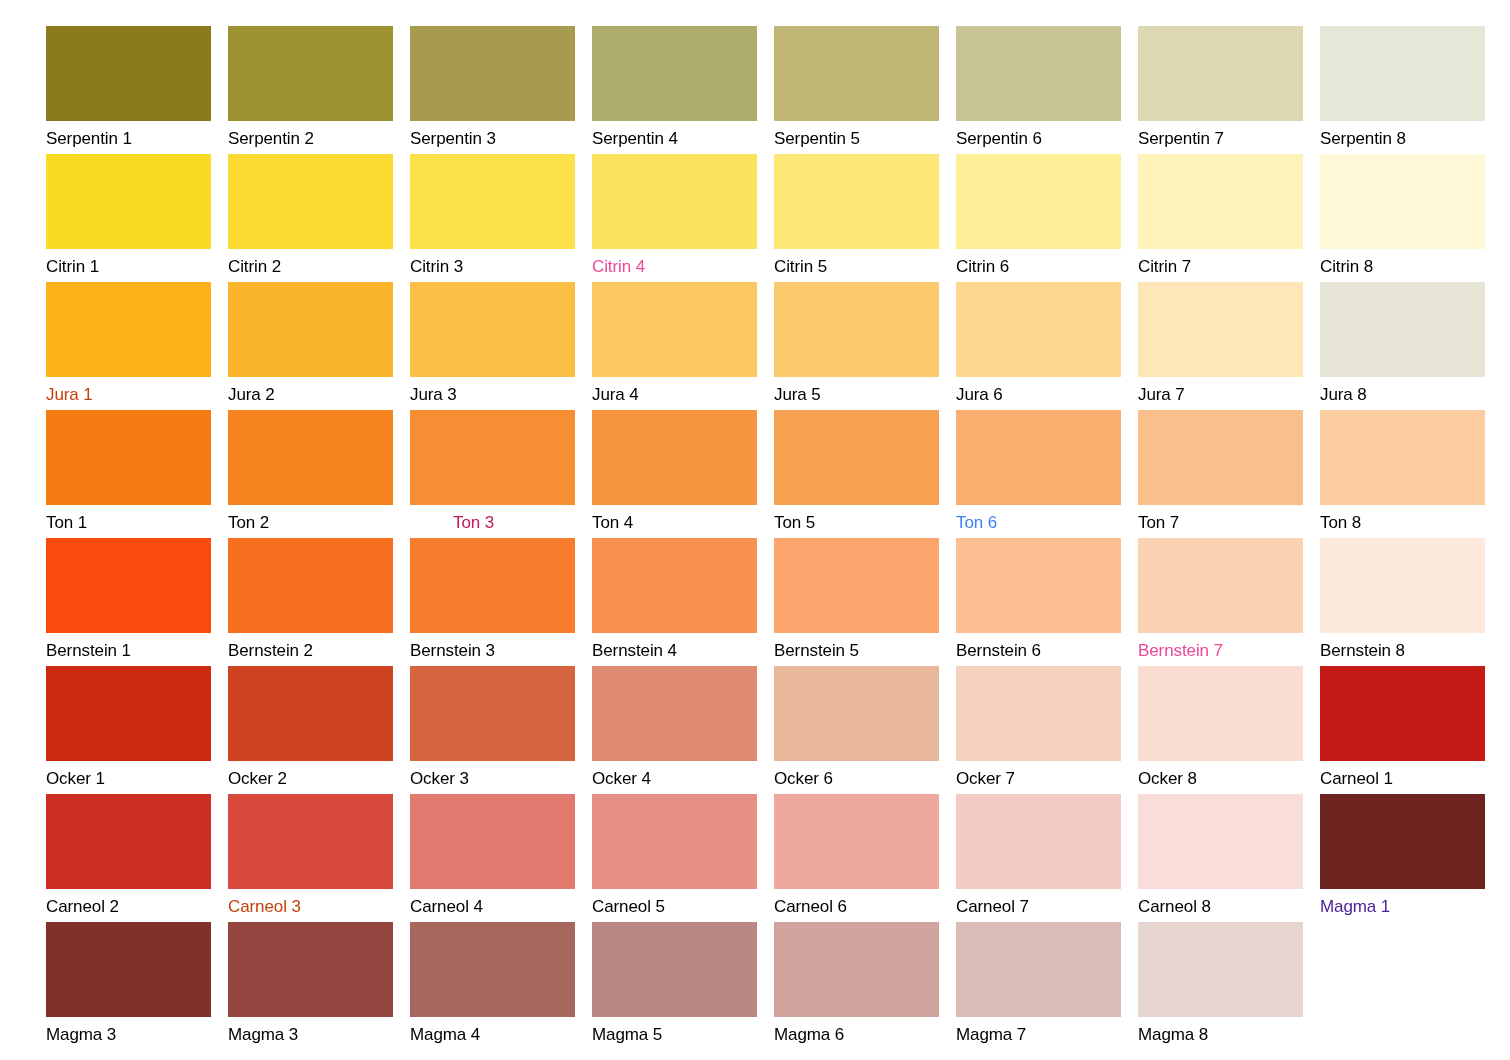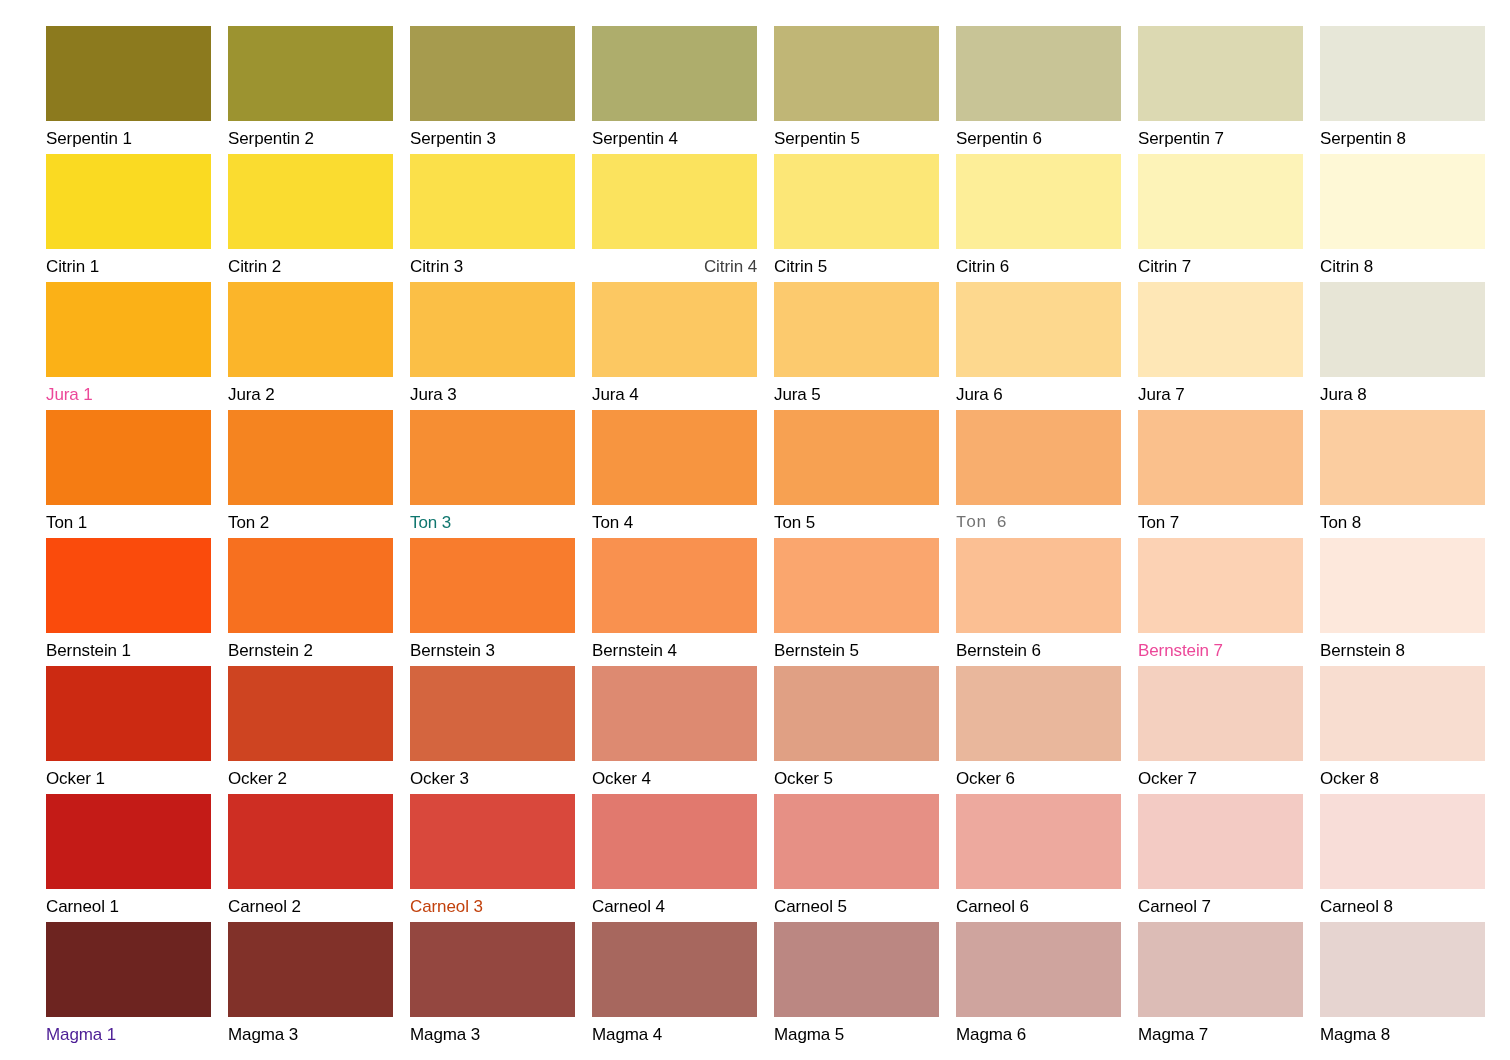--- a/index.html
+++ b/index.html
@@ -102,41 +102,41 @@
       <div class="swatch-cell">
         <div class="swatch-chip" style="background-color: rgb(250, 220, 48);"></div>
         <span class="swatch-label" style="color: rgb(0, 0, 0);">Citrin 2</span>
       </div>
       <div class="swatch-cell">
         <div class="swatch-chip" style="background-color: rgb(251, 224, 74);"></div>
         <span class="swatch-label" style="color: rgb(0, 0, 0);">Citrin 3</span>
       </div>
       <div class="swatch-cell">
         <div class="swatch-chip" style="background-color: rgb(251, 227, 94);"></div>
-        <span class="swatch-label" style="color: #404040; text-align: right;">Citrin 4</span>
+        <span class="swatch-label" style="color: #ec4899;">Citrin 4</span>
       </div>
       <div class="swatch-cell">
         <div class="swatch-chip" style="background-color: rgb(252, 231, 119);"></div>
         <span class="swatch-label" style="color: rgb(0, 0, 0);">Citrin 5</span>
       </div>
       <div class="swatch-cell">
         <div class="swatch-chip" style="background-color: rgb(253, 238, 152);"></div>
         <span class="swatch-label" style="color: rgb(0, 0, 0);">Citrin 6</span>
       </div>
       <div class="swatch-cell">
         <div class="swatch-chip" style="background-color: rgb(253, 243, 184);"></div>
         <span class="swatch-label" style="color: rgb(0, 0, 0);">Citrin 7</span>
       </div>
       <div class="swatch-cell">
         <div class="swatch-chip" style="background-color: rgb(254, 248, 214);"></div>
         <span class="swatch-label" style="color: rgb(0, 0, 0);">Citrin 8</span>
       </div>
       <div class="swatch-cell">
         <div class="swatch-chip" style="background-color: rgb(251, 177, 23);"></div>
-        <span class="swatch-label" style="color: #ec4899;">Jura 1</span>
+        <span class="swatch-label" style="color: #c2410c;">Jura 1</span>
       </div>
       <div class="swatch-cell">
         <div class="swatch-chip" style="background-color: rgb(251, 181, 42);"></div>
         <span class="swatch-label" style="color: rgb(0, 0, 0);">Jura 2</span>
       </div>
       <div class="swatch-cell">
         <div class="swatch-chip" style="background-color: rgb(251, 191, 70);"></div>
         <span class="swatch-label" style="color: rgb(0, 0, 0);">Jura 3</span>
       </div>
       <div class="swatch-cell">
@@ -162,33 +162,33 @@
       <div class="swatch-cell">
         <div class="swatch-chip" style="background-color: rgb(245, 124, 19);"></div>
         <span class="swatch-label" style="color: rgb(0, 0, 0);">Ton 1</span>
       </div>
       <div class="swatch-cell">
         <div class="swatch-chip" style="background-color: rgb(245, 132, 32);"></div>
         <span class="swatch-label" style="color: rgb(0, 0, 0);">Ton 2</span>
       </div>
       <div class="swatch-cell">
         <div class="swatch-chip" style="background-color: rgb(246, 142, 51);"></div>
-        <span class="swatch-label" style="color: #0f766e;">Ton 3</span>
+        <span class="swatch-label" style="color: #be185d; margin-left: 43px;">Ton 3</span>
       </div>
       <div class="swatch-cell">
         <div class="swatch-chip" style="background-color: rgb(247, 149, 64);"></div>
         <span class="swatch-label" style="color: rgb(0, 0, 0);">Ton 4</span>
       </div>
       <div class="swatch-cell">
         <div class="swatch-chip" style="background-color: rgb(247, 161, 82);"></div>
         <span class="swatch-label" style="color: rgb(0, 0, 0);">Ton 5</span>
       </div>
       <div class="swatch-cell">
         <div class="swatch-chip" style="background-color: rgb(248, 174, 110);"></div>
-        <span class="swatch-label" style="color: #737373; font-family: Liberation Mono, monospace;">Ton 6</span>
+        <span class="swatch-label" style="color: #3b82f6;">Ton 6</span>
       </div>
       <div class="swatch-cell">
         <div class="swatch-chip" style="background-color: rgb(250, 192, 140);"></div>
         <span class="swatch-label" style="color: rgb(0, 0, 0);">Ton 7</span>
       </div>
       <div class="swatch-cell">
         <div class="swatch-chip" style="background-color: rgb(251, 205, 160);"></div>
         <span class="swatch-label" style="color: rgb(0, 0, 0);">Ton 8</span>
       </div>
       <div class="swatch-cell">
@@ -231,24 +231,20 @@
         <div class="swatch-chip" style="background-color: rgb(206, 68, 33);"></div>
         <span class="swatch-label" style="color: rgb(0, 0, 0);">Ocker 2</span>
       </div>
       <div class="swatch-cell">
         <div class="swatch-chip" style="background-color: rgb(212, 101, 63);"></div>
         <span class="swatch-label" style="color: rgb(0, 0, 0);">Ocker 3</span>
       </div>
       <div class="swatch-cell">
         <div class="swatch-chip" style="background-color: rgb(221, 138, 113);"></div>
         <span class="swatch-label" style="color: rgb(0, 0, 0);">Ocker 4</span>
-      </div>
-      <div class="swatch-cell">
-        <div class="swatch-chip" style="background-color: rgb(224, 160, 132);"></div>
-        <span class="swatch-label" style="color: rgb(0, 0, 0);">Ocker 5</span>
       </div>
       <div class="swatch-cell">
         <div class="swatch-chip" style="background-color: rgb(233, 183, 156);"></div>
         <span class="swatch-label" style="color: rgb(0, 0, 0);">Ocker 6</span>
       </div>
       <div class="swatch-cell">
         <div class="swatch-chip" style="background-color: rgb(244, 208, 191);"></div>
         <span class="swatch-label" style="color: rgb(0, 0, 0);">Ocker 7</span>
       </div>
       <div class="swatch-cell">

